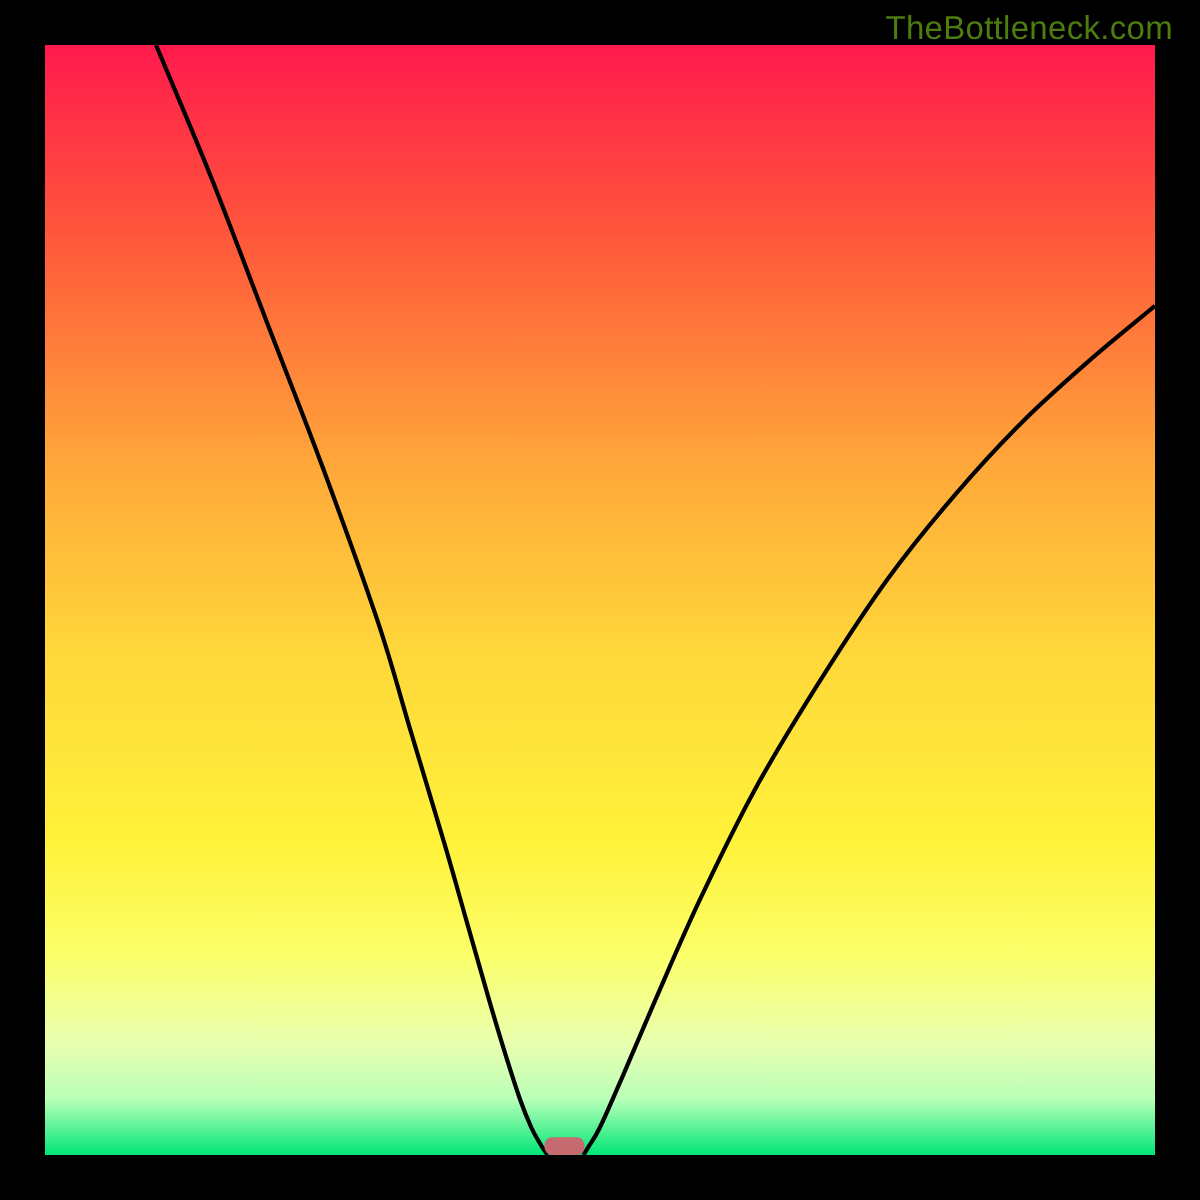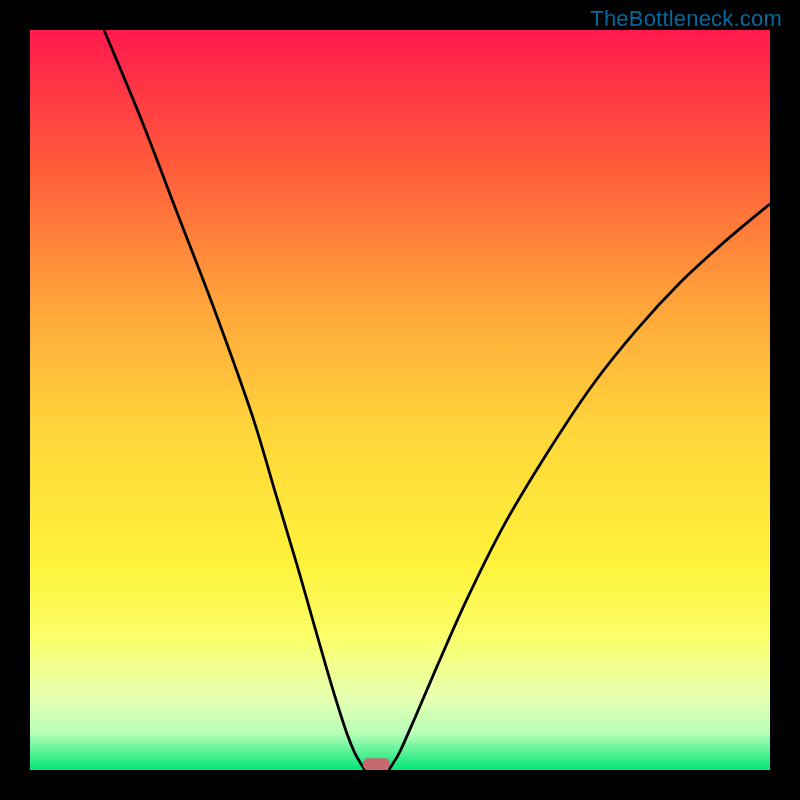--- a/index.html
+++ b/index.html
@@ -14,21 +14,21 @@
   .container {
     position: relative;
     width: 800px;
     height: 800px;
     background: #000;
   }
   .watermark {
     position: absolute;
     top: 6px;
     right: 18px;
-    color: #0369a1;
+    color: #4d7c0f;
     font-size: 22px;
     font-weight: 500;
     z-index: 10;
     letter-spacing: 0.2px;
   }
   .plot-area {
     position: absolute;
     left: 30px;
     top: 30px;
     width: 740px;

